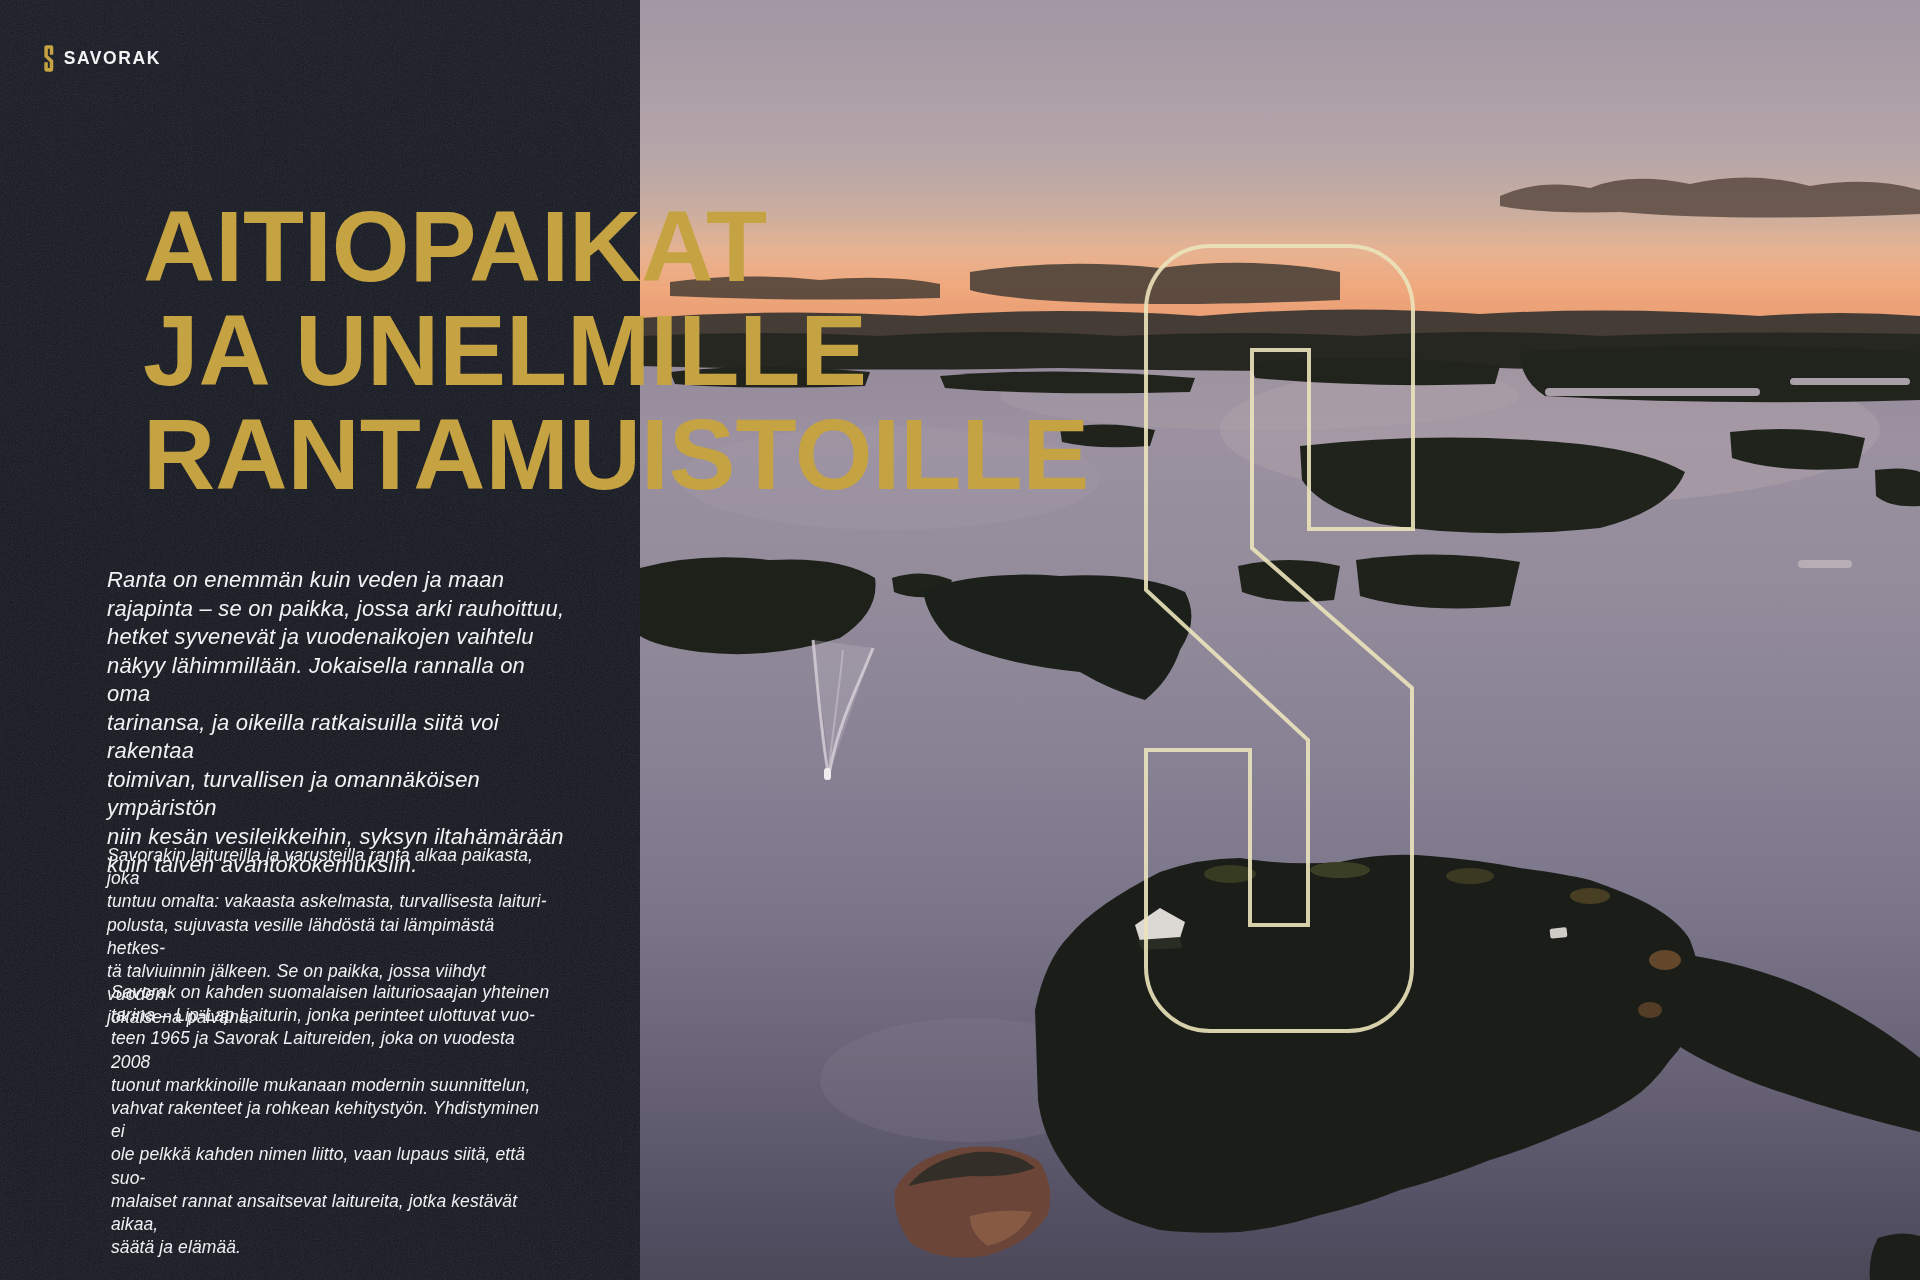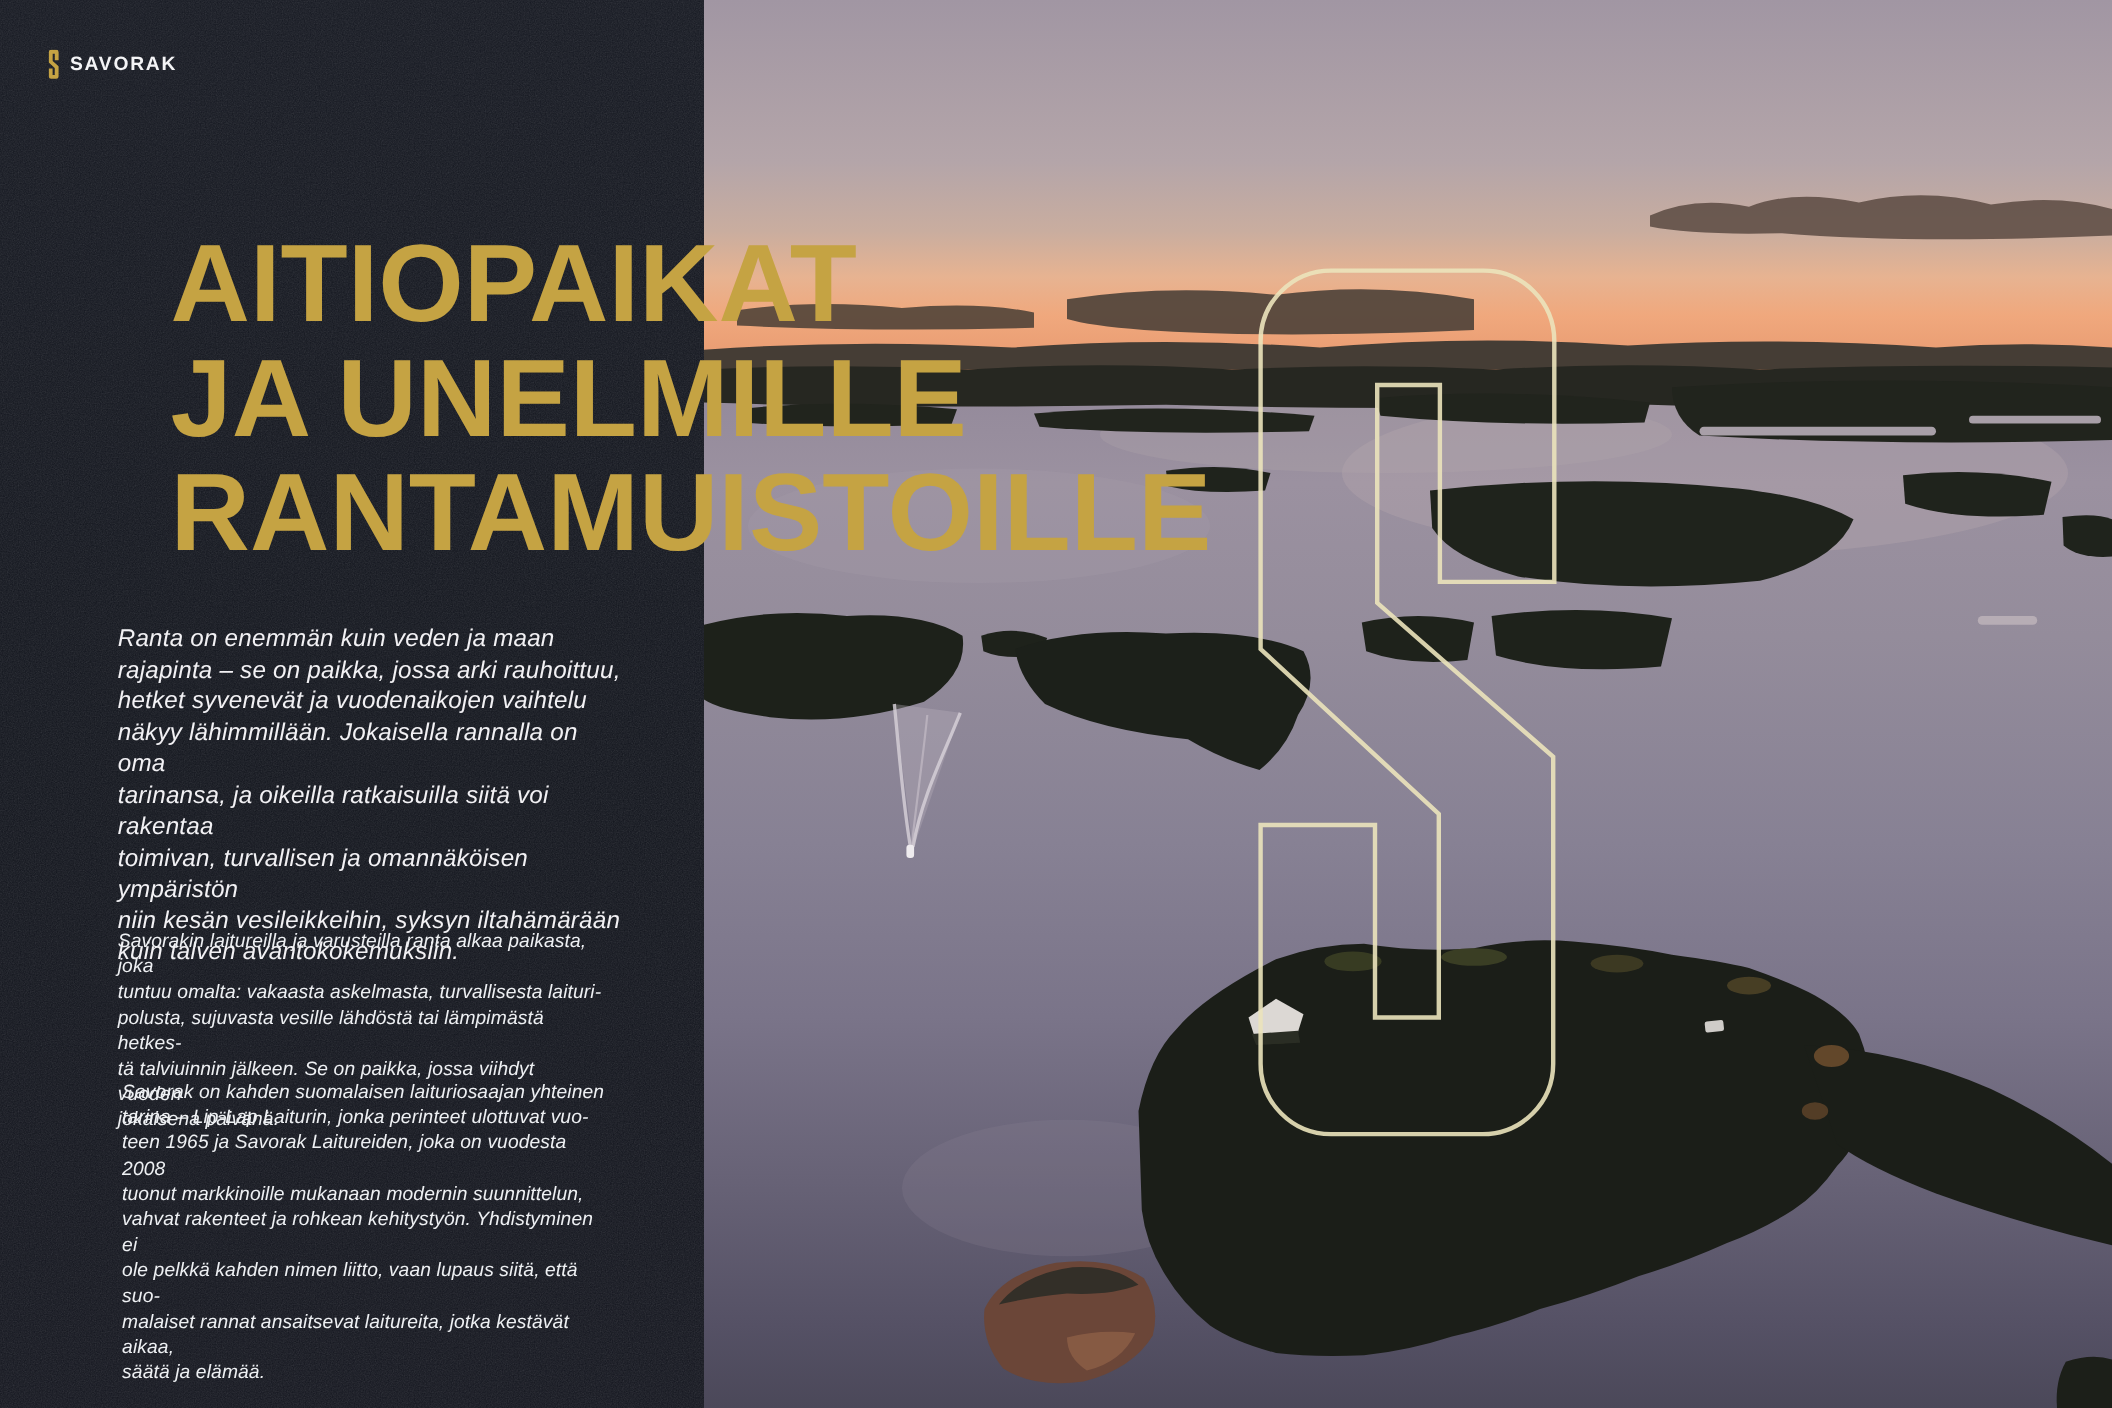--- a/index.html
+++ b/index.html
@@ -170,21 +170,21 @@
     </svg>
   </div>
 
   <div class="logo">
     <svg class="mark" viewBox="496 236 287 805">
       <path d="M506 310 A64 64 0 0 1 570 246 L709 246 A64 64 0 0 1 773 310 L773 529 L669 529 L669 350 L612 350 L612 548 L772 688 L772 967 A64 64 0 0 1 708 1031 L570 1031 A64 64 0 0 1 506 967 L506 750 L610 750 L610 925 L668 925 L668 740 L506 590 Z" fill="#c5a343"></path>
     </svg>
     <span class="word">SAVORAK</span>
   </div>
 
-  <h1 class="headline" style="margin:16px;">
+  <h1 class="headline" style="margin:4px;">
     <div>AITIOPAIKAT</div>
     <div>JA UNELMILLE</div>
     <div>RANTAMUISTOILLE</div>
   </h1>
 
   <p class="lead" style="margin:0;">Ranta on enemmän kuin veden ja maan
 rajapinta – se on paikka, jossa arki rauhoittuu,
 hetket syvenevät ja vuodenaikojen vaihtelu
 näkyy lähimmillään. Jokaisella rannalla on oma
 tarinansa, ja oikeilla ratkaisuilla siitä voi rakentaa

